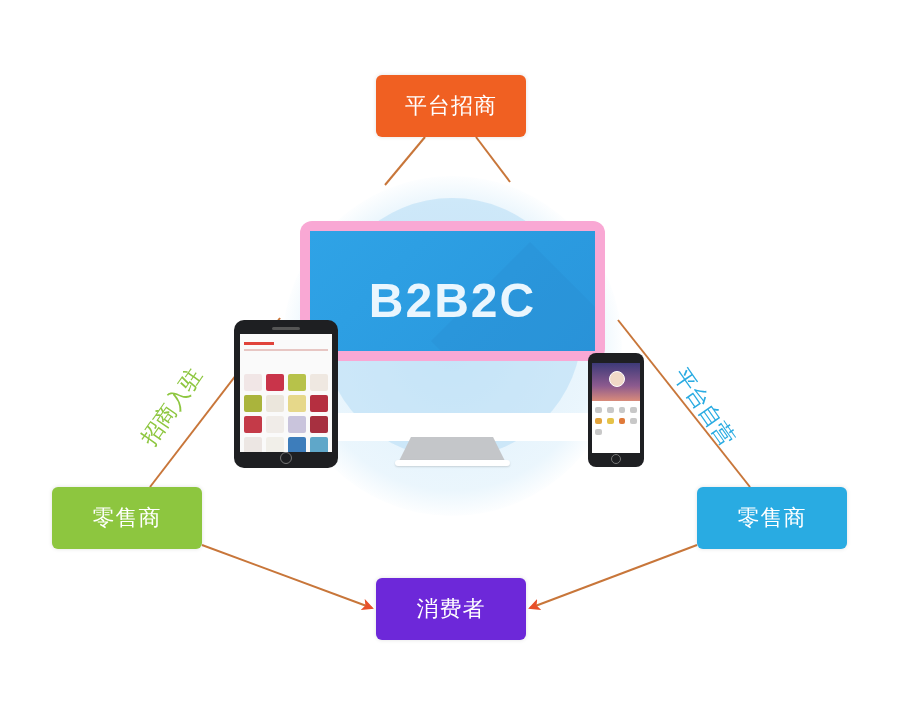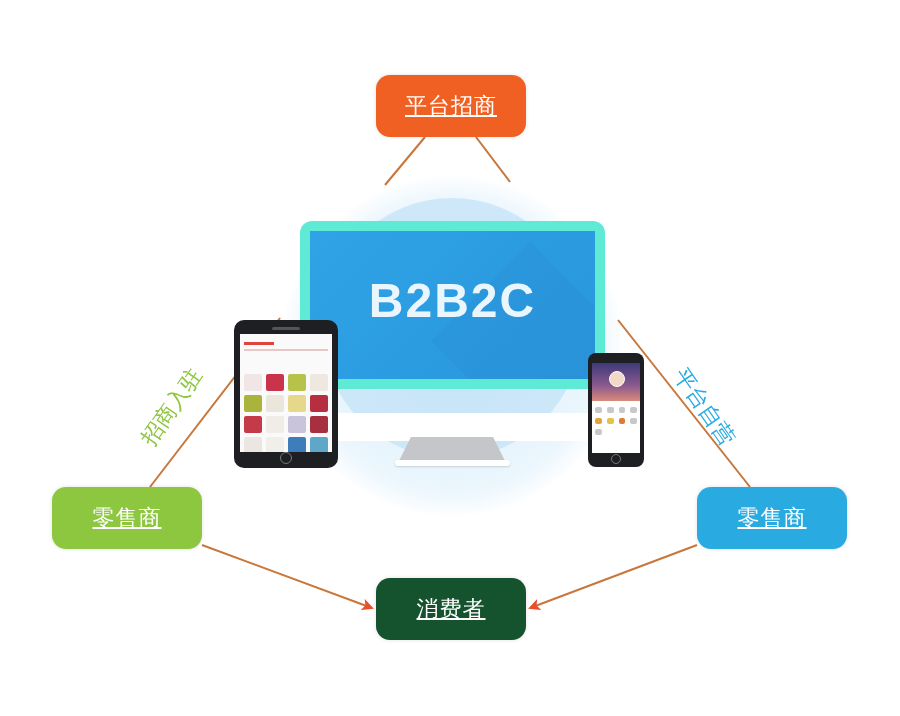--- a/index.html
+++ b/index.html
@@ -13,37 +13,36 @@
       position: absolute; left: 282px; top: 176px; width: 340px; height: 340px; border-radius: 50%;
       background: radial-gradient(circle, rgba(190,225,248,0.55) 0%, rgba(210,235,250,0.45) 60%, rgba(235,245,252,0) 72%);
     }
     .glow-inner {
       position: absolute; left: 322px; top: 198px; width: 260px; height: 260px; border-radius: 50%;
       background: rgba(170,215,245,0.45);
     }
 
     .node {
       position: absolute; display: flex; align-items: center; justify-content: center;
-      color: #fff; font-size: 22px; letter-spacing: 1px; border-radius: 14px;
+      color: #fff; font-size: 22px; letter-spacing: 1px; border-radius: 6px;
       box-shadow: 0 0 4px rgba(0,0,0,0.12);
-      text-decoration: underline;
     }
     .node-top { left: 376px; top: 75px; width: 150px; height: 62px; background: #f06022; }
     .node-left { left: 52px; top: 487px; width: 150px; height: 62px; background: #8dc63f; }
     .node-right { left: 697px; top: 487px; width: 150px; height: 62px; background: #29abe2; }
-    .node-bottom { left: 376px; top: 578px; width: 150px; height: 62px; background: #14532d; }
+    .node-bottom { left: 376px; top: 578px; width: 150px; height: 62px; background: #6d28d9; }
 
     .edge-label { position: absolute; font-size: 22px; transform-origin: center center; white-space: nowrap; }
     .edge-left { left: 128px; top: 392px; color: #8dc63f; transform: rotate(-55deg); }
     .edge-right { left: 660px; top: 392px; color: #29abe2; transform: rotate(55deg); }
 
     
     .monitor {
-      position: absolute; left: 300px; top: 221px; width: 305px; height: 168px;
-      background: #5eead4; border-radius: 12px;
+      position: absolute; left: 300px; top: 221px; width: 305px; height: 140px;
+      background: #f9a8d4; border-radius: 12px;
     }
     .monitor-screen {
       position: absolute; left: 10px; top: 10px; right: 10px; bottom: 10px;
       background: linear-gradient(135deg, #2fa3e6 0%, #2b9be0 60%, #2a96dc 100%);
       overflow: hidden;
     }
     .monitor-screen::after {
       content: ""; position: absolute; left: 150px; top: 40px; width: 140px; height: 140px;
       background: rgba(40,140,210,0.35); transform: rotate(45deg);
     }

